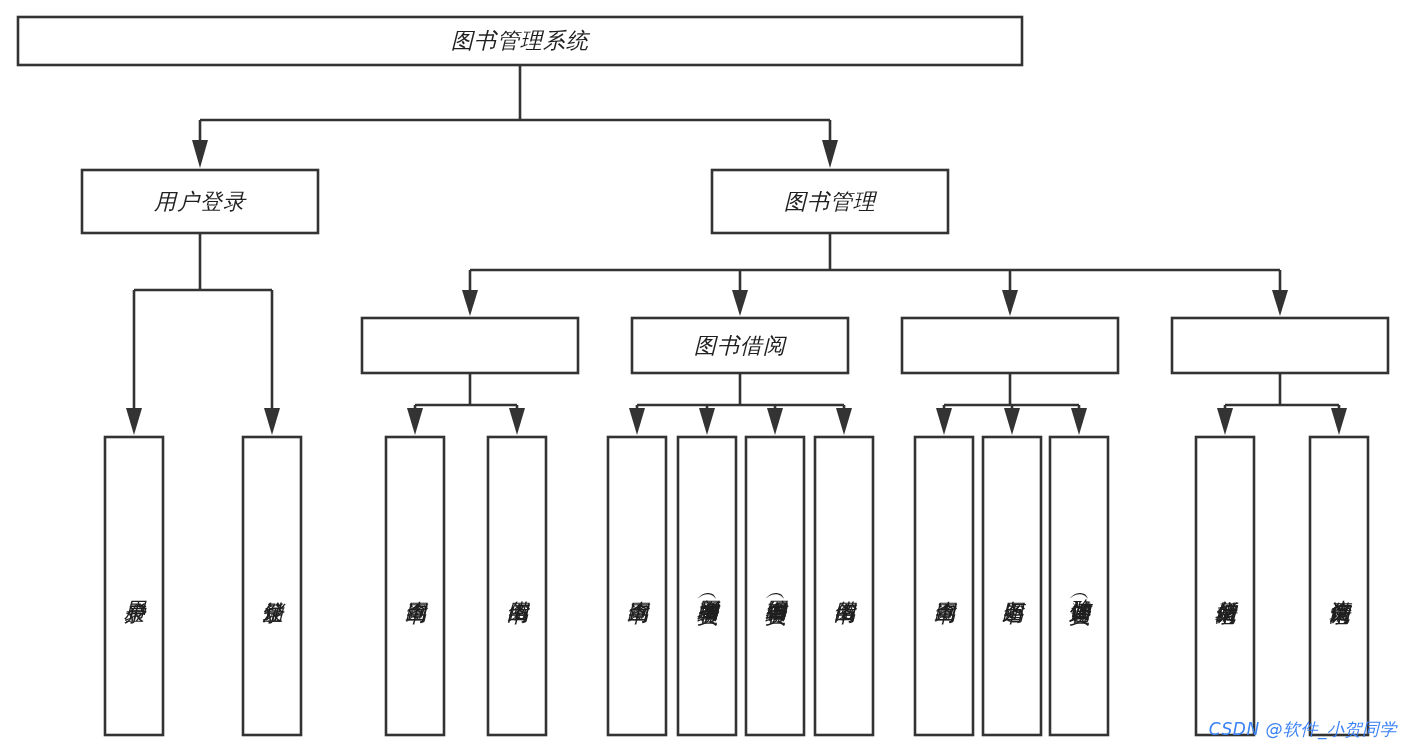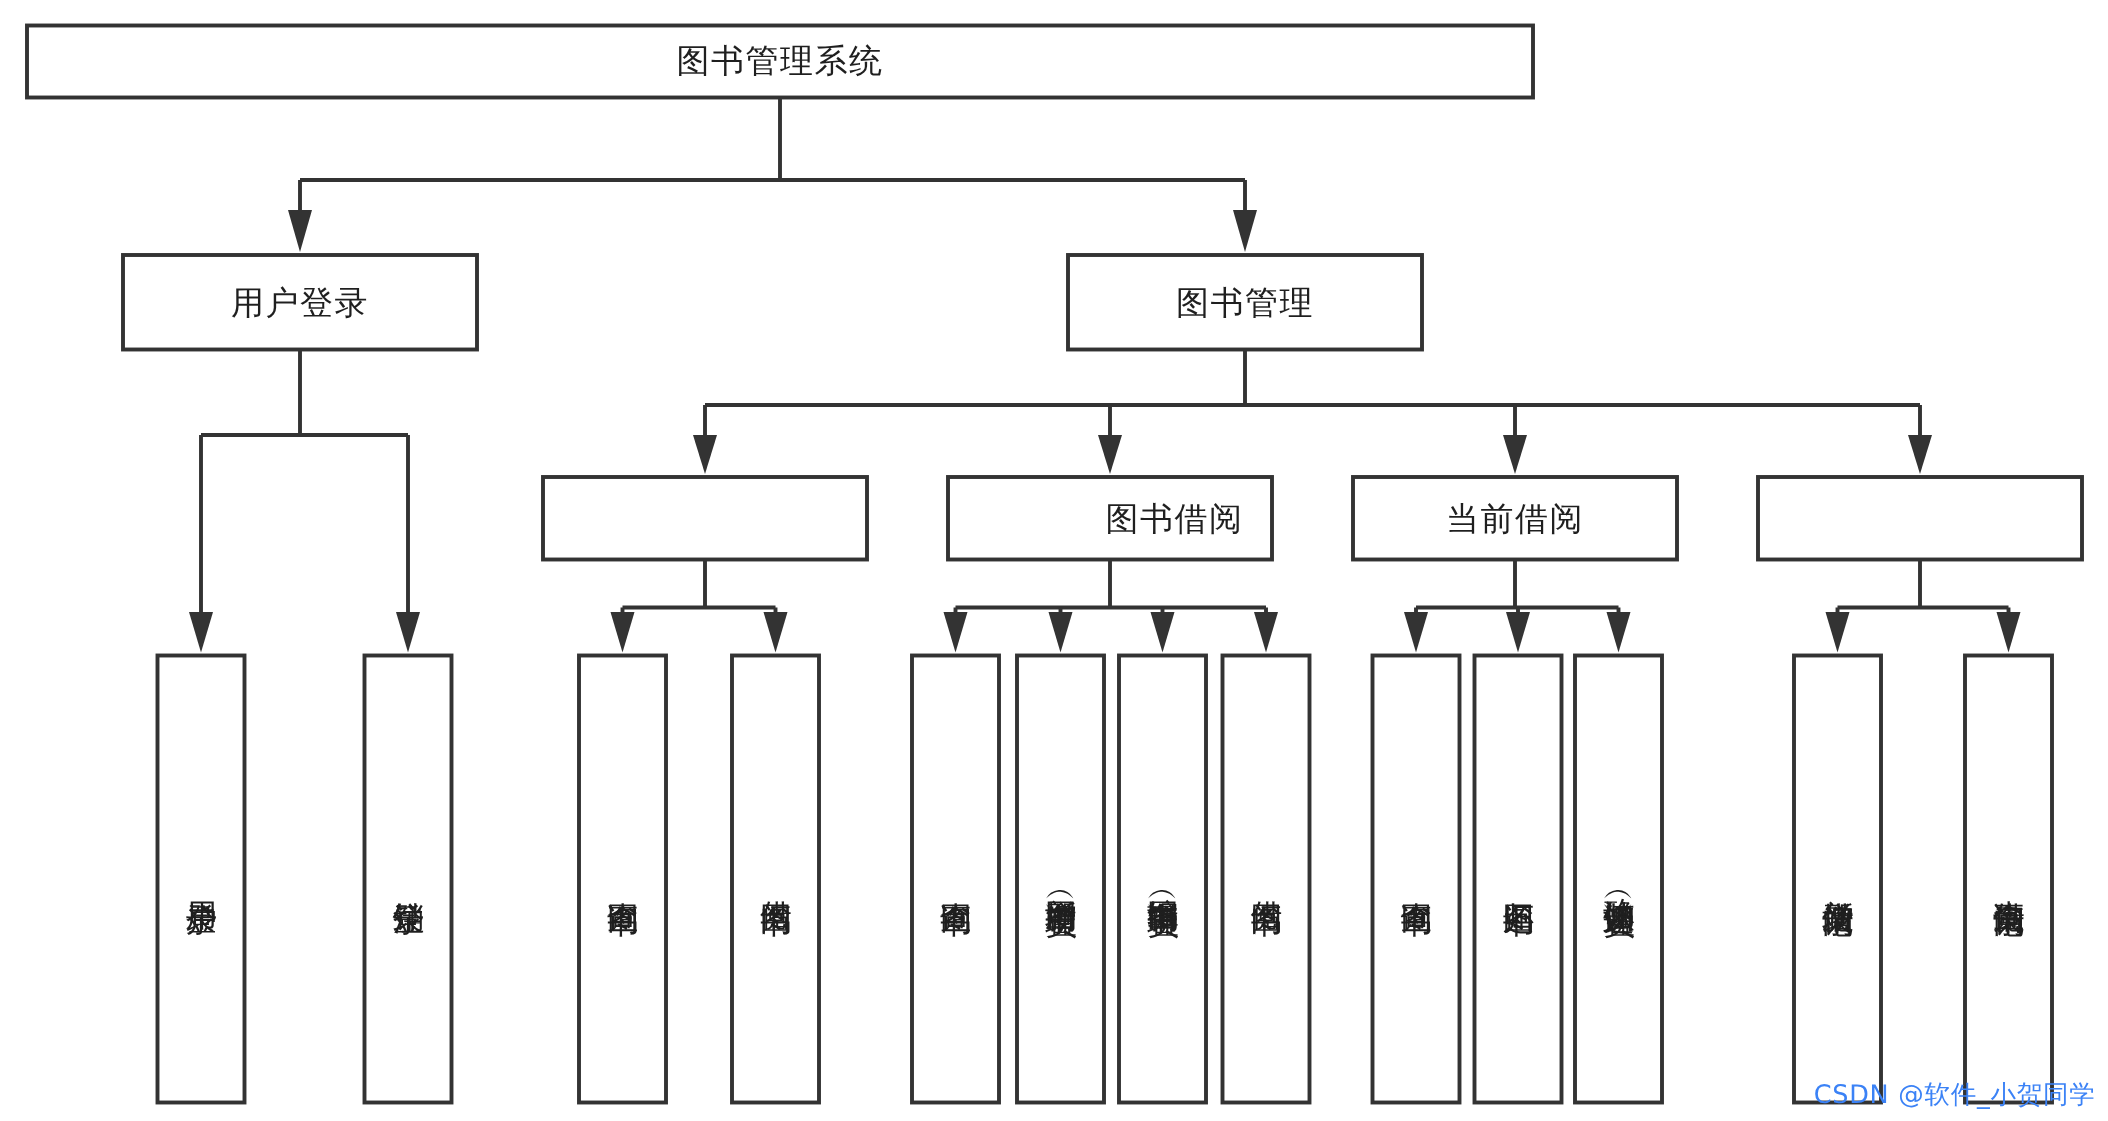--- a/index.html
+++ b/index.html
@@ -1,21 +1,21 @@
 <!DOCTYPE html>
 <html><head>
 <meta charset="utf-8">
 <style>
   html,body{margin:0;padding:0;background:#ffffff;}
   body{
     width:1405px;height:747px;
     font-family:"DejaVu Sans","Liberation Sans",sans-serif;
     overflow:hidden;
   }
-  #diagram-root{position:relative;width:1405px;height:747px;background:#fff;}
+  #diagram-root{position:relative;width:1405px;height:747px;background:#fff;font-style:italic;}
   svg.diagram{position:absolute;left:0;top:0;width:1405px;height:747px;}
   .node-rect{fill:#ffffff;stroke:#333333;stroke-width:2.6;}
   .connector{stroke:#333333;stroke-width:2.6;fill:none;}
   .arrow-head{fill:#333333;stroke:none;}
   .vtext-wrap{
     position:absolute;
     display:flex;align-items:center;justify-content:center;
     writing-mode:vertical-rl;text-orientation:upright;
     font-size:21px;line-height:1.18;color:#1f1f1f;letter-spacing:1px;
     font-family:"DejaVu Sans","Liberation Sans",sans-serif;
@@ -135,22 +135,21 @@
     <rect class="node-rect" x="915" y="437" width="58" height="298"></rect>
     <rect class="node-rect" x="983" y="437" width="58" height="298"></rect>
     <rect class="node-rect" x="1050" y="437" width="58" height="298"></rect>
     <rect class="node-rect" x="1196" y="437" width="58" height="298"></rect>
     <rect class="node-rect" x="1310" y="437" width="58" height="298"></rect>
   </svg>
 
   <div class="htext-wrap" style="left:18px;top:17px;width:1004px;height:48px;">图书管理系统</div>
   <div class="htext-wrap" style="left:82px;top:170px;width:236px;height:63px;">用户登录</div>
   <div class="htext-wrap" style="left:712px;top:170px;width:236px;height:63px;">图书管理</div>
-  <div class="htext-wrap" style="left:632px;top:318px;width:216px;height:55px;margin-left:43px;">图书借阅</div>
-  <div class="htext-wrap" style="left:902px;top:318px;width:216px;height:55px;">当前借阅</div>
+  <div class="htext-wrap" style="left:632px;top:318px;width:216px;height:55px;">图书借阅</div>
 
   <div class="vtext-wrap" style="left:105px;top:437px;width:58px;height:298px;">用户登录</div>
   <div class="vtext-wrap" style="left:243px;top:437px;width:58px;height:298px;">注销登录</div>
   <div class="vtext-wrap" style="left:386px;top:437px;width:58px;height:298px;">查询图书</div>
   <div class="vtext-wrap" style="left:488px;top:437px;width:58px;height:298px;">借阅图书</div>
   <div class="vtext-wrap" style="left:608px;top:437px;width:58px;height:298px;">查询图书</div>
   <div class="vtext-wrap" style="left:678px;top:437px;width:58px;height:298px;">新增图书（管理员）</div>
   <div class="vtext-wrap" style="left:746px;top:437px;width:58px;height:298px;">编辑图书（管理员）</div>
   <div class="vtext-wrap" style="left:815px;top:437px;width:58px;height:298px;">借阅图书</div>
   <div class="vtext-wrap" style="left:915px;top:437px;width:58px;height:298px;">查询图书</div>

